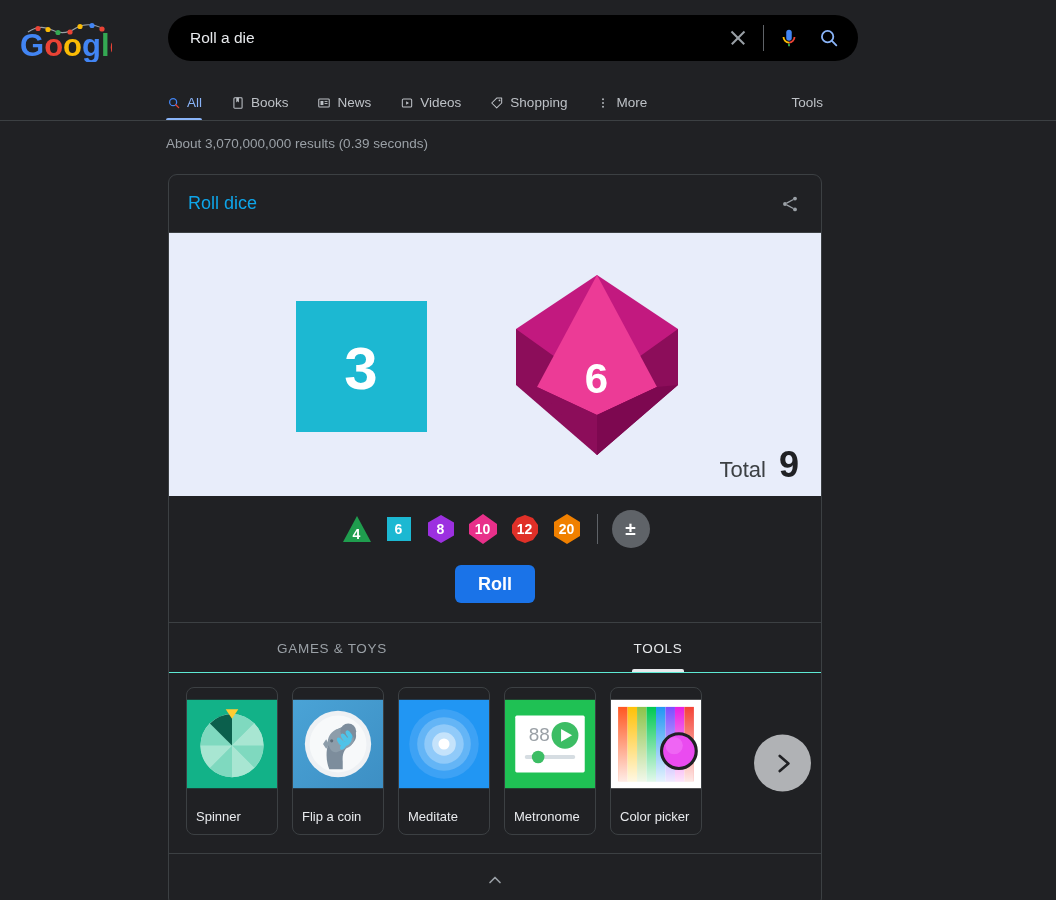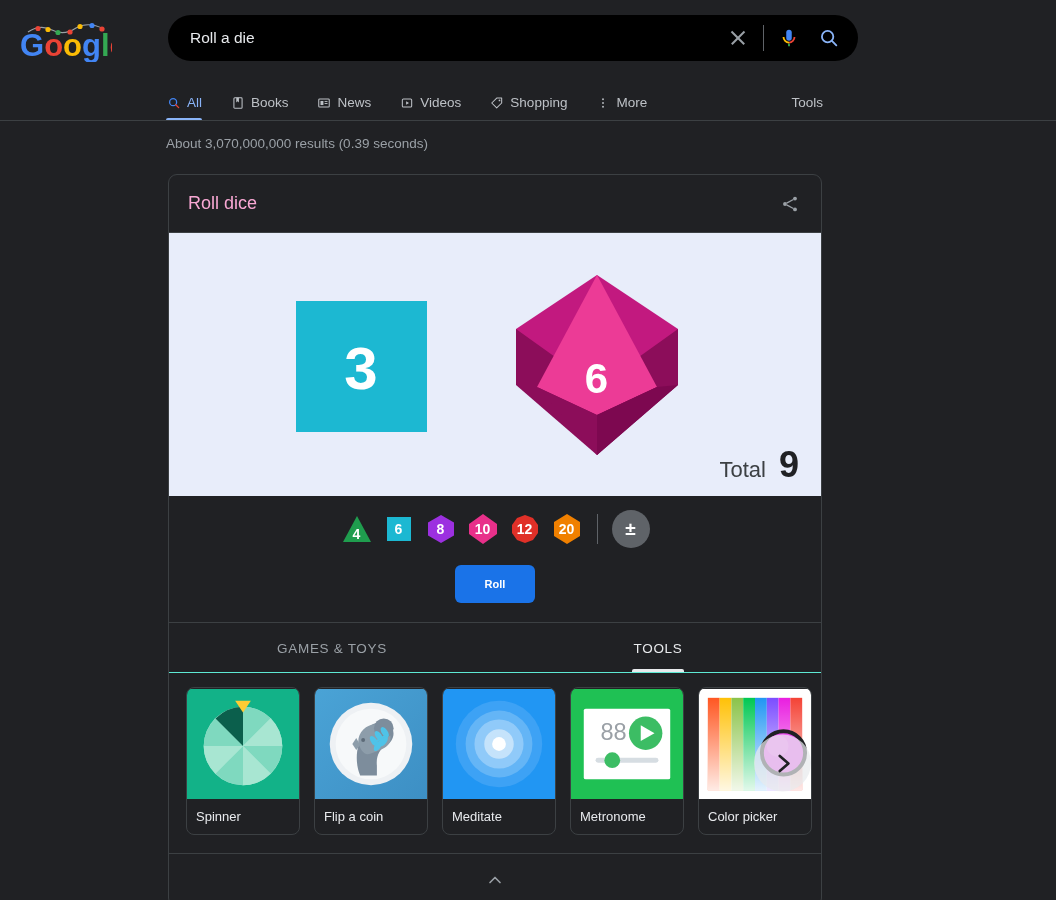--- a/index.html
+++ b/index.html
@@ -113,21 +113,21 @@
     border: 1px solid #3c4043;
     border-radius: 9px;
     overflow: hidden;
   }
   .card-head {
     height: 58px;
     display: flex; align-items: center; justify-content: space-between;
     padding: 0 19px 0 19px;
     border-bottom: 1px solid #3c4043;
   }
-  .card-title { color: #f9a8d4; font-size: 18px; }
+  .card-title { color: #0ea5e9; font-size: 18px; }
   .share-btn { cursor: pointer; width: 24px; height: 24px; display:flex; align-items:center; justify-content:center; }
 
   
   .stage {
     height: 263px;
     background: #e8edfa;
     position: relative;
     display: flex;
     align-items: center;
     justify-content: center;
@@ -196,21 +196,21 @@
     display: flex; align-items: center; justify-content: center;
     cursor: pointer; flex:none;
   }
   .chip-pm span { color: #fff; font-size: 19px; font-weight: bold; line-height:1; position: relative; top:-1px; }
 
   .roll-row { display: flex; justify-content: center; margin-top: 17px; }
   .roll-btn {
     background: #1a73e8; color: #fff;
     border: none; border-radius: 6px;
     width: 80px; height: 38px;
-    font-size: 11px; font-weight: bold;
+    font-size: 18px; font-weight: bold;
     font-family: "Liberation Sans", sans-serif;
     cursor: pointer;
   }
 
   
   .tabs {
     display: flex;
     border-bottom: 1px solid #5eead4;
     position: relative;
   }
@@ -234,21 +234,21 @@
 
   
   .carousel-zone {
     position: relative;
     padding: 14px 0 18px 17px;
     border-bottom: 1px solid #3c4043;
     overflow: hidden;
   }
   .carousel { display: flex; gap: 14px; }
   .tool-card {
-    width: 114px;
+    width: 92px;
     flex: none;
     border: 1px solid #3c4043;
     border-radius: 8px;
     overflow: hidden;
     background: #202124;
     cursor: pointer;
   }
   .tool-thumb { width: 100%; height: 112px; position: relative; overflow: hidden; }
   .tool-thumb svg { display:block; width:100%; height:100%; }
   .tool-name {

